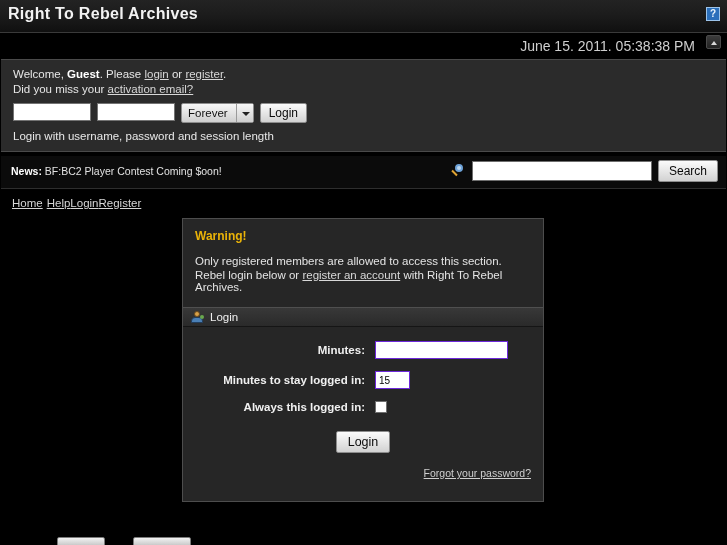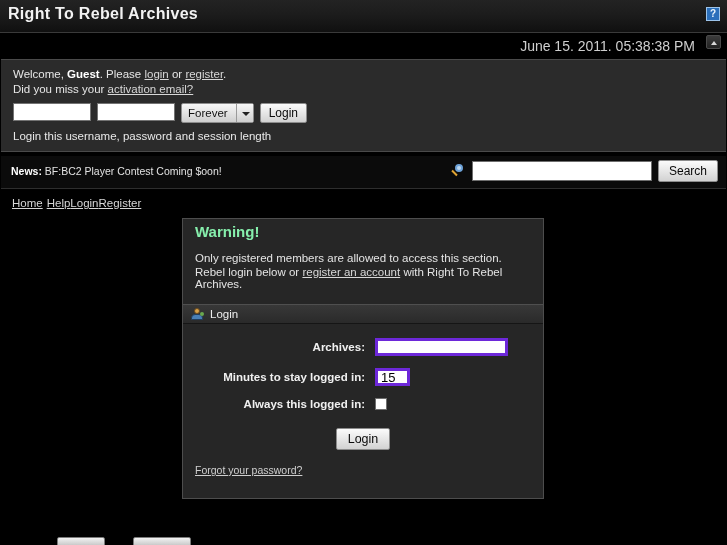--- a/index.html
+++ b/index.html
@@ -162,22 +162,22 @@
 
   
   .content {
     position: absolute; left: 182px; top: 218px;
     width: 362px;
     background: #262626;
     border: 1px solid #4d4d4d;
     outline: 1px solid #000;
   }
   .warn-head {
-    font-size: 15px; font-weight: bold; color: #86efac;
-    padding: 4px 12px 0 12px;
+    font-size: 12px; font-weight: bold; color: #eab308;
+    padding: 10px 12px 0 12px;
   }
   .warn-body { padding: 12px 12px 12px 12px; }
   .warn-body p { margin: 0 0 2px 0; font-size: 11.5px; color: #e4e4e4; }
 
   .panel-title {
     display: flex; align-items: center; gap: 6px;
     height: 20px;
     padding: 0 8px;
     background: linear-gradient(to bottom, #383838, #2a2a2a);
     border-top: 1px solid #4f4f4f;
@@ -204,34 +204,34 @@
   .form { padding: 14px 12px 6px 12px; }
   .form-row {
     display: flex; align-items: center;
     margin-bottom: 12px;
   }
   .form-label {
     width: 180px; text-align: right; padding-right: 10px;
     font-size: 11.5px; font-weight: bold; color: #f0f0f0;
   }
   .field {
-    background: #fff; border: 3px solid #6d28d9;
-    height: 18px; font-size: 13px; padding: 0 3px;
+    background: #fff; border: 1px solid #6d28d9;
+    height: 18px; font-size: 10px; padding: 0 3px;
     font-family: "Liberation Sans", sans-serif;
   }
   .field.wide { width: 133px; }
   .field.narrow { width: 35px; }
   .chk {
     width: 12px; height: 12px;
     background: #fff; border: 1px solid #6f6f6f;
     cursor: pointer;
   }
   .submit-wrap { text-align: center; padding: 6px 0 2px 0; }
   .submit-btn { font-size: 12.5px; padding: 3px 11px; }
-  .forgot-wrap { text-align: left; padding: 8px 0 14px 0; }
+  .forgot-wrap { text-align: right; padding: 8px 0 14px 0; }
   .forgot-wrap a { font-size: 10.5px; color: #cfcfcf; text-decoration: underline; cursor: pointer; }
 
   
   .foot-btn {
     position: absolute; bottom: -4px;
     height: 12px;
     background: linear-gradient(to bottom, #f2f2f2, #b9b9b9);
     border: 1px solid #7b7b7b;
     border-radius: 2px;
     cursor: pointer;
@@ -264,21 +264,21 @@
 
     <div class="login-row">
       <input class="txt-input" type="text" placeholder="" style="">
       <input class="txt-input" type="password" placeholder="" style="">
       <div class="sel-wrap">
         <div class="sel-label">Forever</div>
         <div class="sel-arrow"></div>
       </div>
       <button class="btn">Login</button>
     </div>
-    <div class="hint">Login this username, password and session length</div>
+    <div class="hint">Login with username, password and session length</div>
   </div>
 
   <div class="newsbar">
     <div class="news-text">
       <b>News:</b><span> BF:BC2 Player Contest Coming $oon!</span>
     </div>
     <div class="search-area">
       <div class="mag-icon">
         <div class="glass"></div>
           <div class="handle"></div>
@@ -305,21 +305,21 @@
       <span class="user-icon">
         <span class="head"></span>
           <span class="body"></span>
           <span class="leaf"></span>
       </span>
       <span>Login</span>
     </div>
 
     <div class="form">
       <div class="form-row">
-        <div class="form-label">Archives:</div>
+        <div class="form-label">Minutes:</div>
         <input class="field wide" type="password" value="" style="">
       </div>
       <div class="form-row">
         <div class="form-label">Minutes to stay logged in:</div>
         <input class="field narrow" type="text" value="15" style="">
       </div>
       <div class="form-row">
         <div class="form-label">Always this logged in:</div>
         <div class="chk"></div>
       </div>

